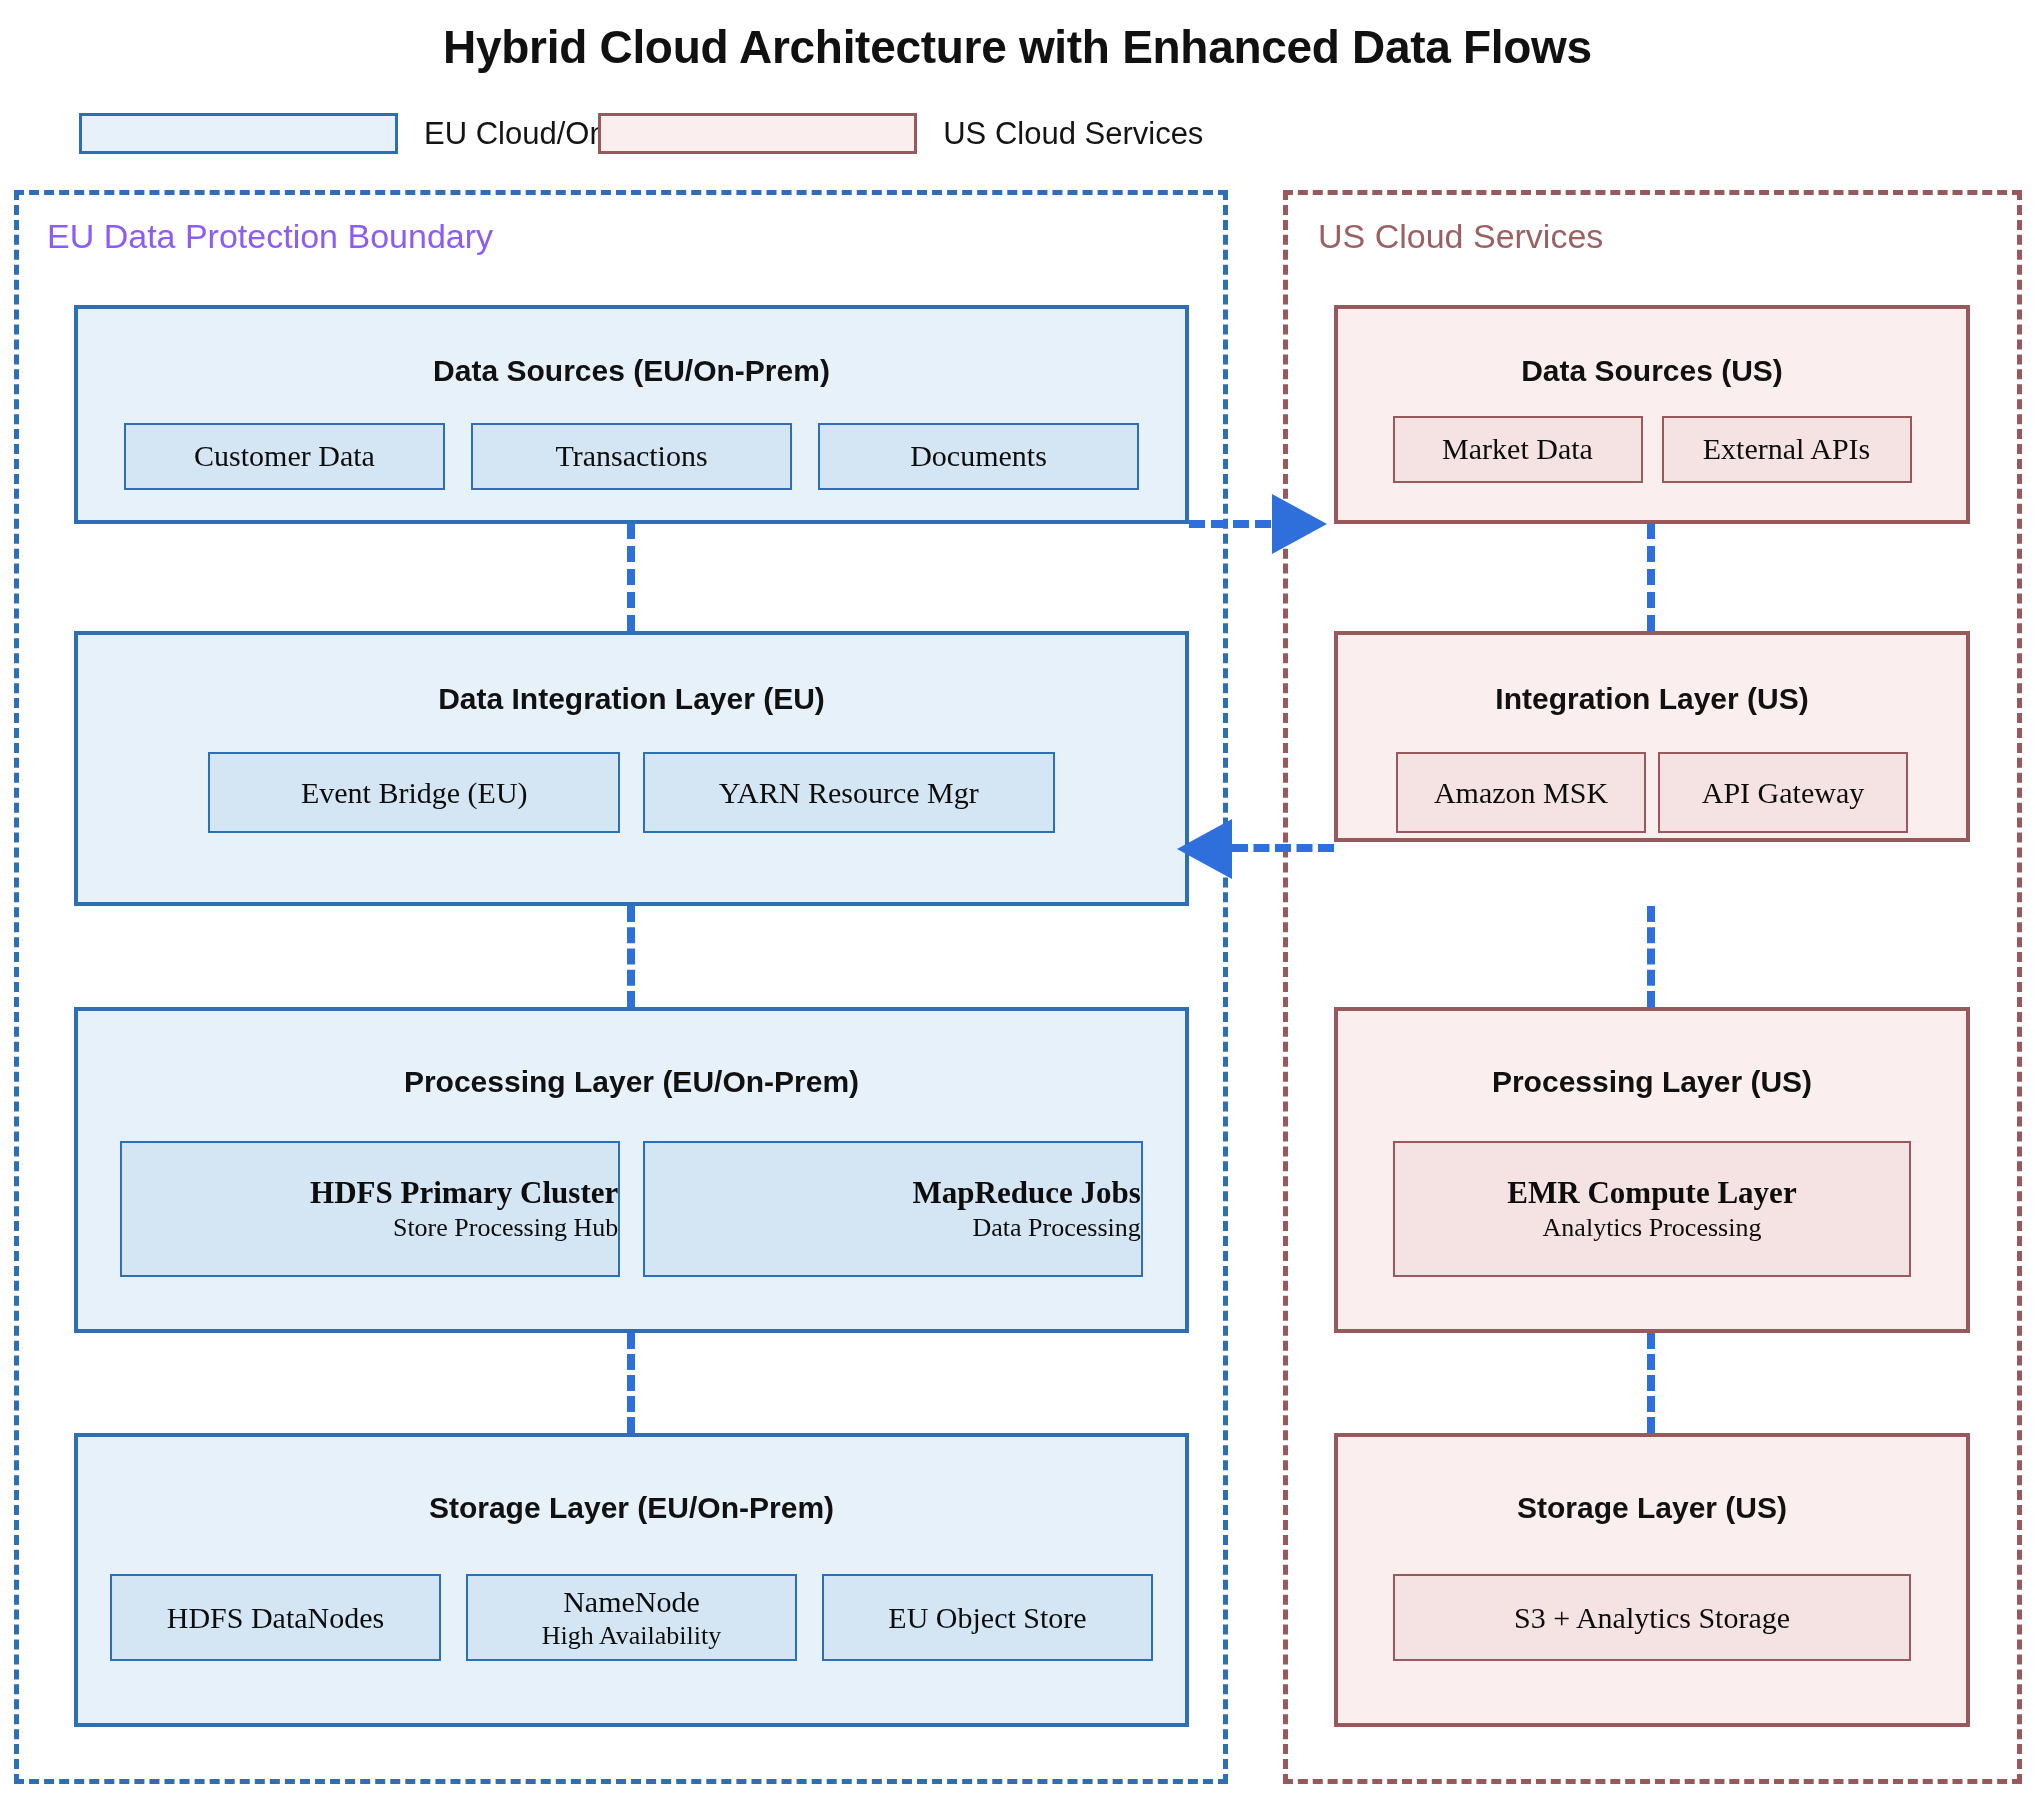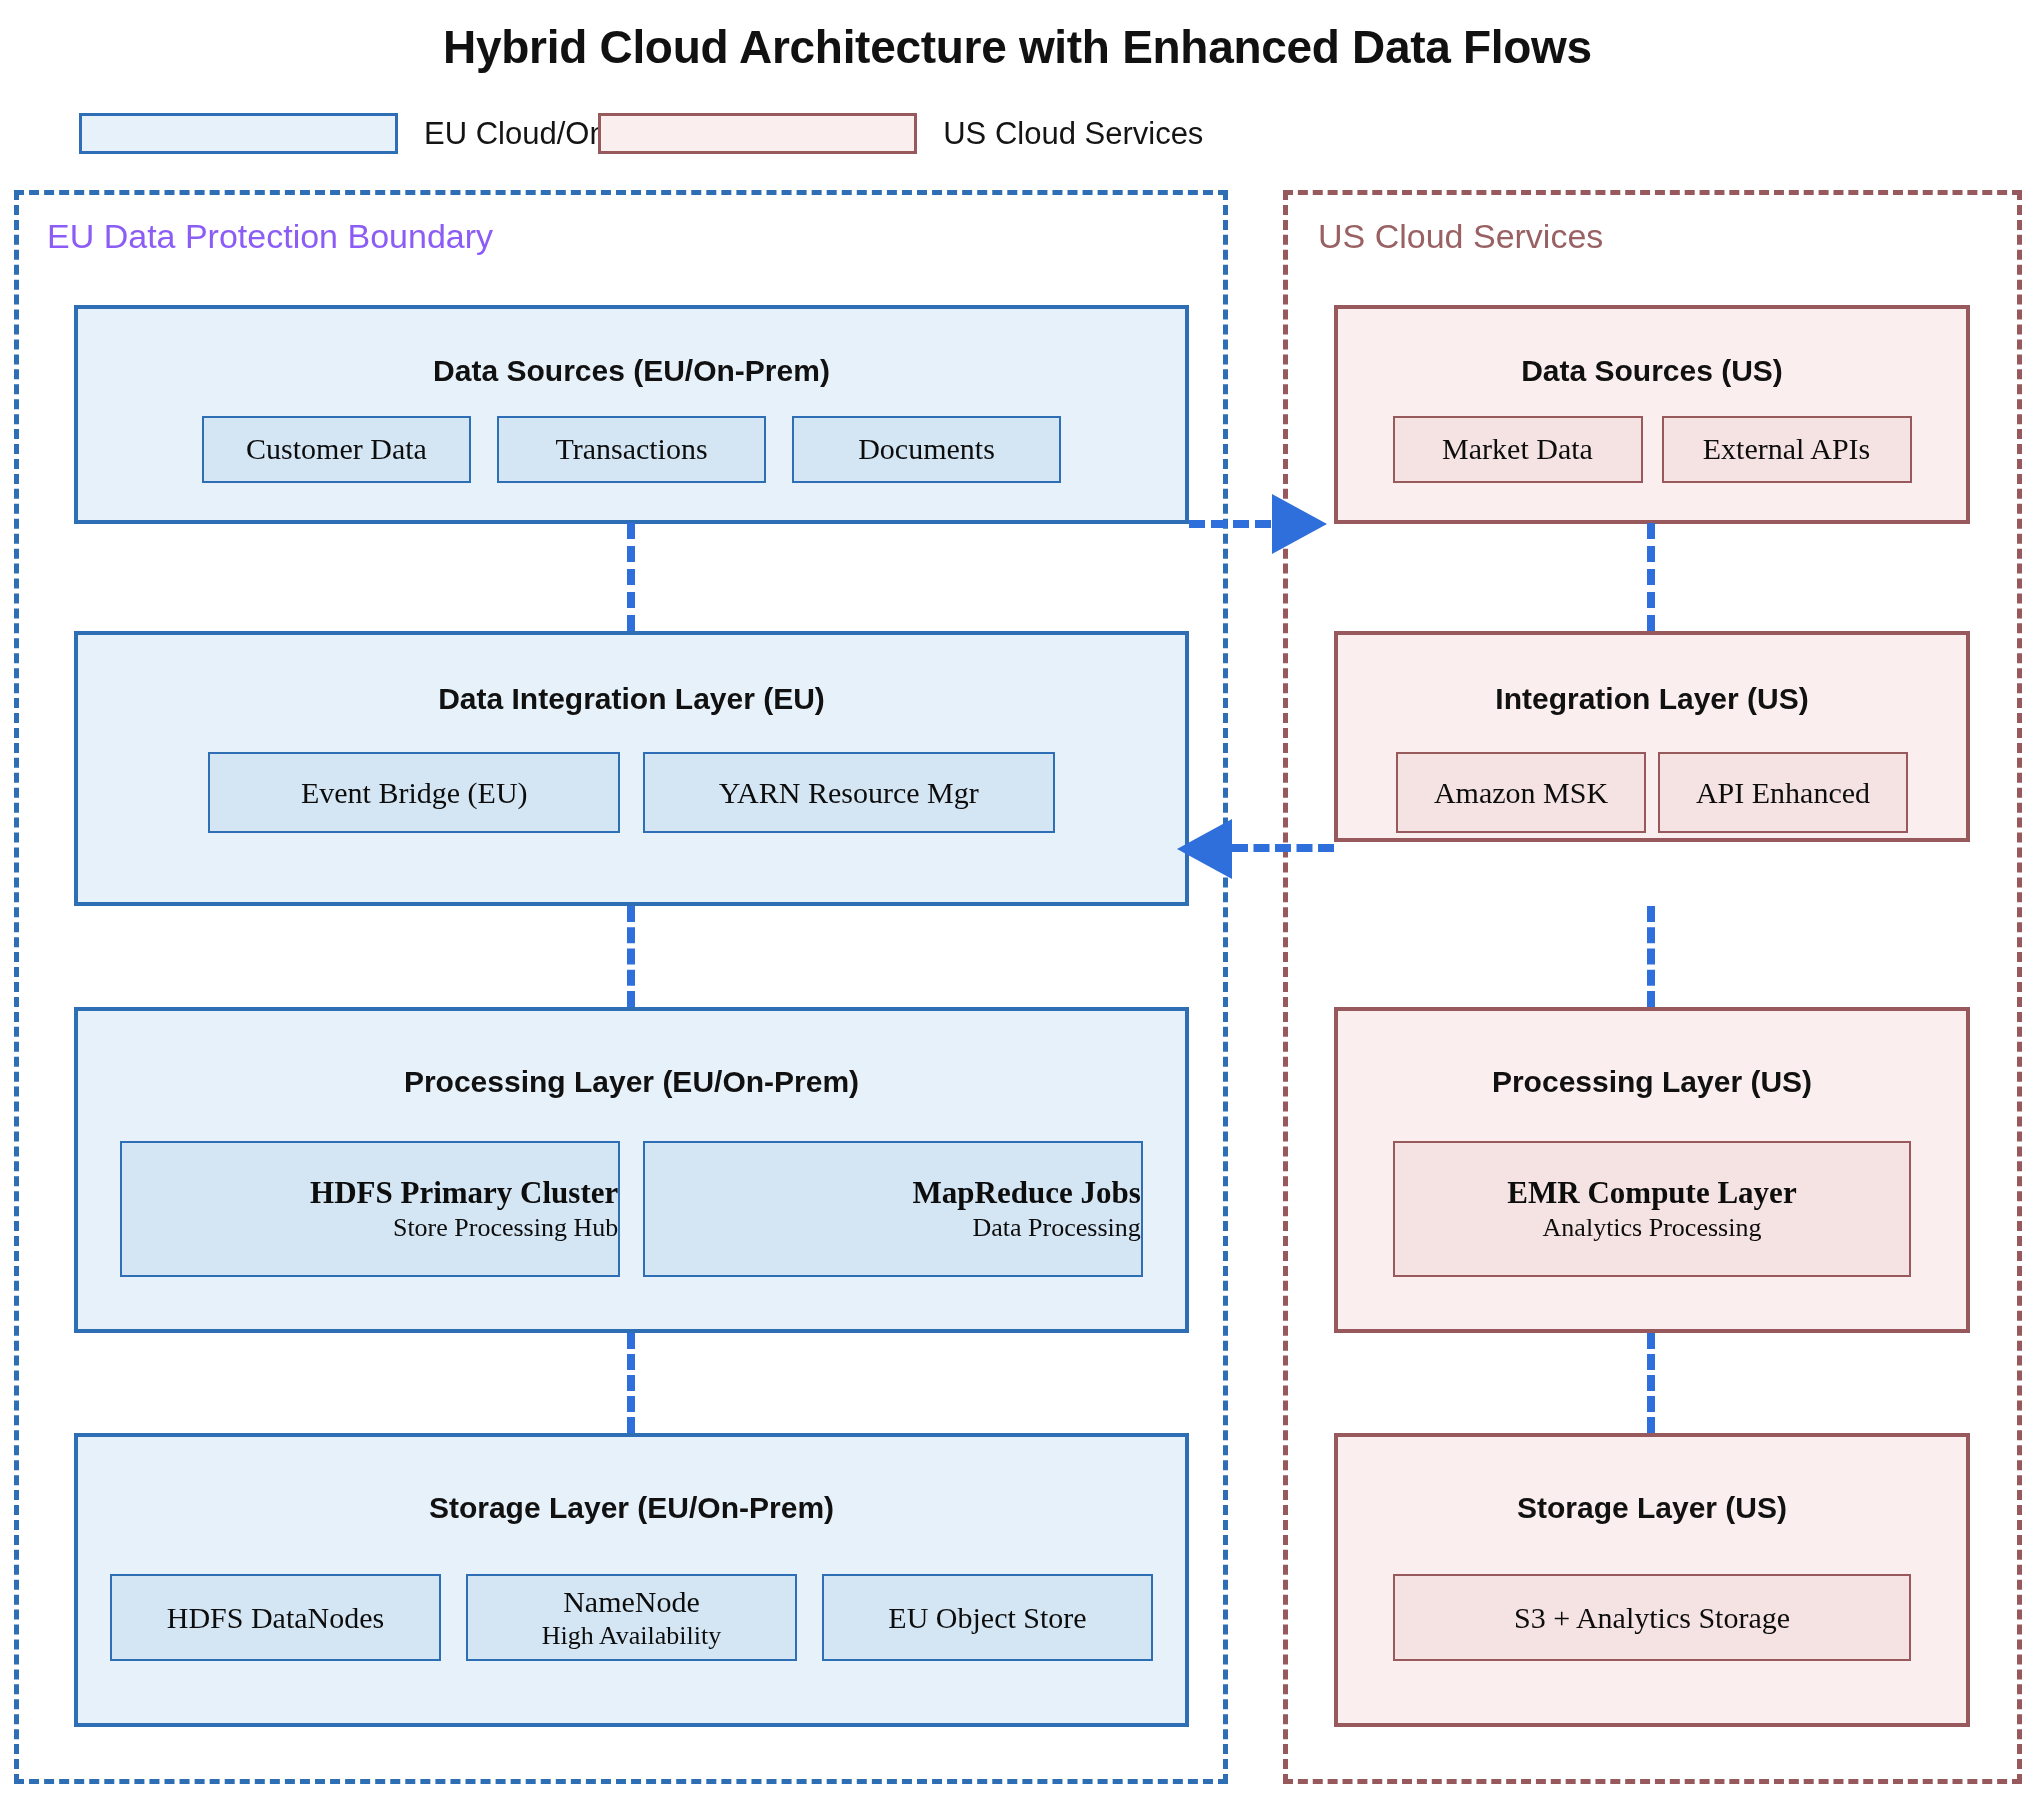--- a/index.html
+++ b/index.html
@@ -177,21 +177,21 @@
   }
 
   
   
   #eu-data-sources { top: 305px; height: 219px; }
   #us-data-sources { top: 305px; height: 219px; }
   #eu-data-sources .layer-title,
   #us-data-sources .layer-title { margin-top: 45px; }
   #eu-data-sources .node-row { margin-top: 27.5px; gap: 26px; }
   #us-data-sources .node-row { margin-top: 27.5px; gap: 19px; }
-  #eu-data-sources .node { width: 269px; height: 67px; }
+  #eu-data-sources .node { width: 321px; height: 67px; margin-top: 7px; }
   #us-data-sources .node { width: 250px; height: 67px; }
 
   
   #eu-integration { top: 631px; height: 275px; }
   #us-integration { top: 631px; height: 211px; }
   #eu-integration .layer-title,
   #us-integration .layer-title { margin-top: 47px; }
   #eu-integration .node-row { margin-top: 36px; gap: 22.5px; }
   #us-integration .node-row { margin-top: 36px; gap: 12px; }
   #eu-integration .node { width: 412px; height: 81px; }
@@ -334,21 +334,21 @@
   </div>
 </div>
 
 <div class="layer-box us" id="us-integration">
   <div class="layer-title">Integration Layer (US)</div>
   <div class="node-row">
     <div class="node us">
       <div class="node-label">Amazon MSK</div>
     </div>
     <div class="node us">
-      <div class="node-label">API Enhanced</div>
+      <div class="node-label">API Gateway</div>
     </div>
   </div>
 </div>
 
 <div class="layer-box us" id="us-processing">
   <div class="layer-title">Processing Layer (US)</div>
   <div class="node-row">
     <div class="node us">
       <div class="node-label bold">EMR Compute Layer</div>
       <div class="node-sub">Analytics Processing</div>

